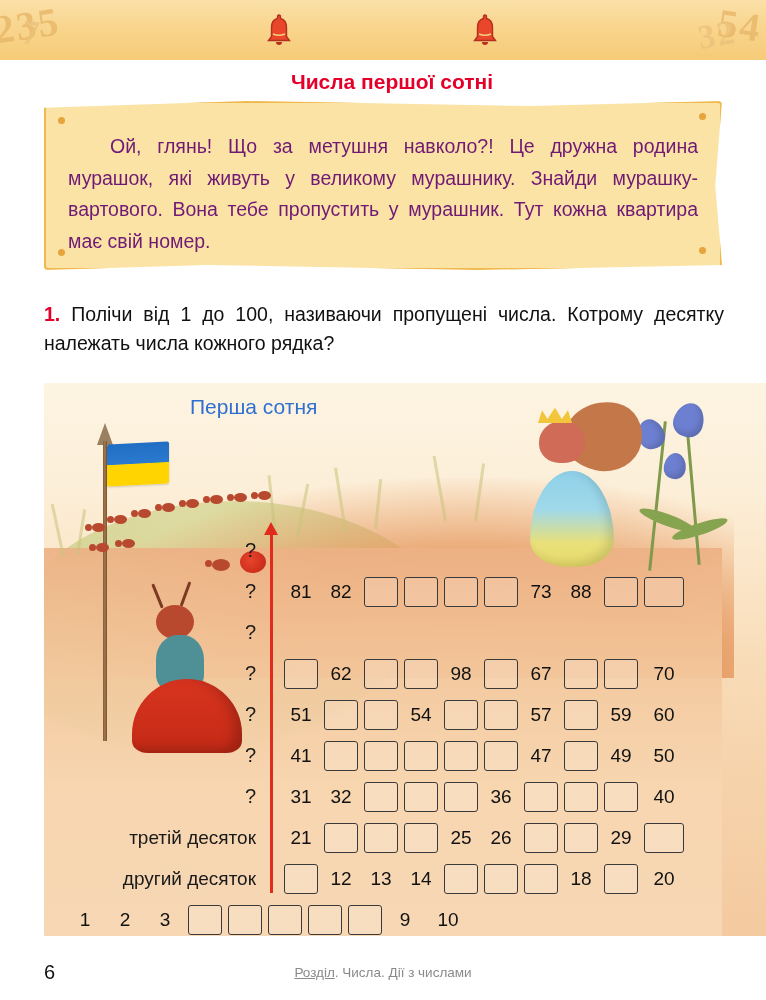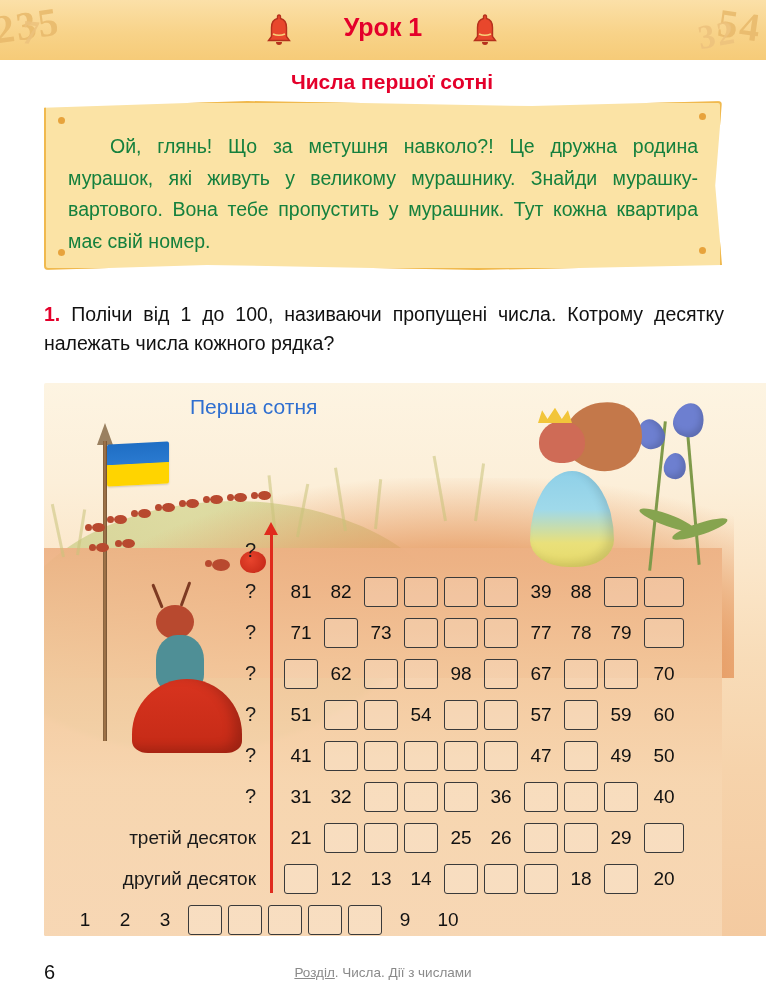--- a/index.html
+++ b/index.html
@@ -87,21 +87,21 @@
     border-radius: 4px;
     clip-path: polygon(0% 4%, 30% 0%, 72% 3%, 100% 0%, 99% 50%, 100% 97%, 64% 100%, 24% 97%, 0% 100%);
   }
   .intro-text {
     position: absolute;
     left: 24px;
     right: 24px;
     top: 30px;
     font-size: 19.5px;
     line-height: 1.62;
-    color: #15803d;
+    color: #701a75;
     text-align: justify;
     text-indent: 42px;
   }
   .pin {
     position: absolute;
     width: 7px; height: 7px;
     border-radius: 50%;
     background: #e7a33c;
   }
   .pin.tl { left: 14px; top: 16px; }
@@ -399,21 +399,20 @@
     <path d="M17 3 q-1.5 0 -1.5 2 v1.5 q-6 1.5 -6 9 v9 l-3 4 h21 l-3 -4 v-9 q0 -7.5 -6 -9 v-1.5 q0 -2 -1.5 -2z" fill="#e8472c" stroke="#b5301c" stroke-width="1.4"></path>
     <path d="M14 30 a3 3 0 0 0 6 0z" fill="#b5301c"></path>
     <path d="M11 22 q6 2.5 12 0" stroke="#f7d17a" stroke-width="1.6" fill="none"></path>
   </svg>
   <svg class="bell right" viewBox="0 0 34 36">
     <path d="M17 3 q-1.5 0 -1.5 2 v1.5 q-6 1.5 -6 9 v9 l-3 4 h21 l-3 -4 v-9 q0 -7.5 -6 -9 v-1.5 q0 -2 -1.5 -2z" fill="#e8472c" stroke="#b5301c" stroke-width="1.4"></path>
     <path d="M14 30 a3 3 0 0 0 6 0z" fill="#b5301c"></path>
     <path d="M11 22 q6 2.5 12 0" stroke="#f7d17a" stroke-width="1.6" fill="none"></path>
   </svg>
 
-  <div class="lesson-title">Урок 1</div>
 </div>
 
 <div class="subtitle">Числа першої сотні</div>
 
 <div class="intro-wrap">
   <div class="intro-paper"></div>
   <div class="pin tl"></div>
   <div class="pin tr"></div>
   <div class="pin bl"></div>
   <div class="pin br"></div>
@@ -489,41 +488,29 @@
 
     <div class="row">
       <div class="row-label q">?</div>
       <div class="cells">
         <div class="cell">81</div>
         <div class="cell">82</div>
         <div class="cell box"></div>
         <div class="cell box"></div>
         <div class="cell box"></div>
         <div class="cell box"></div>
-        <div class="cell">39</div>
+        <div class="cell">73</div>
         <div class="cell">88</div>
         <div class="cell box"></div>
         <div class="cell box wide"></div>
       </div>
     </div>
 
     <div class="row">
       <div class="row-label q">?</div>
-      <div class="cells">
-        <div class="cell">71</div>
-        <div class="cell box"></div>
-        <div class="cell">73</div>
-        <div class="cell box"></div>
-        <div class="cell box"></div>
-        <div class="cell box"></div>
-        <div class="cell">77</div>
-        <div class="cell">78</div>
-        <div class="cell">79</div>
-        <div class="cell box wide"></div>
-      </div>
     </div>
 
     <div class="row">
       <div class="row-label q">?</div>
       <div class="cells">
         <div class="cell box"></div>
         <div class="cell">62</div>
         <div class="cell box"></div>
         <div class="cell box"></div>
         <div class="cell">98</div>

